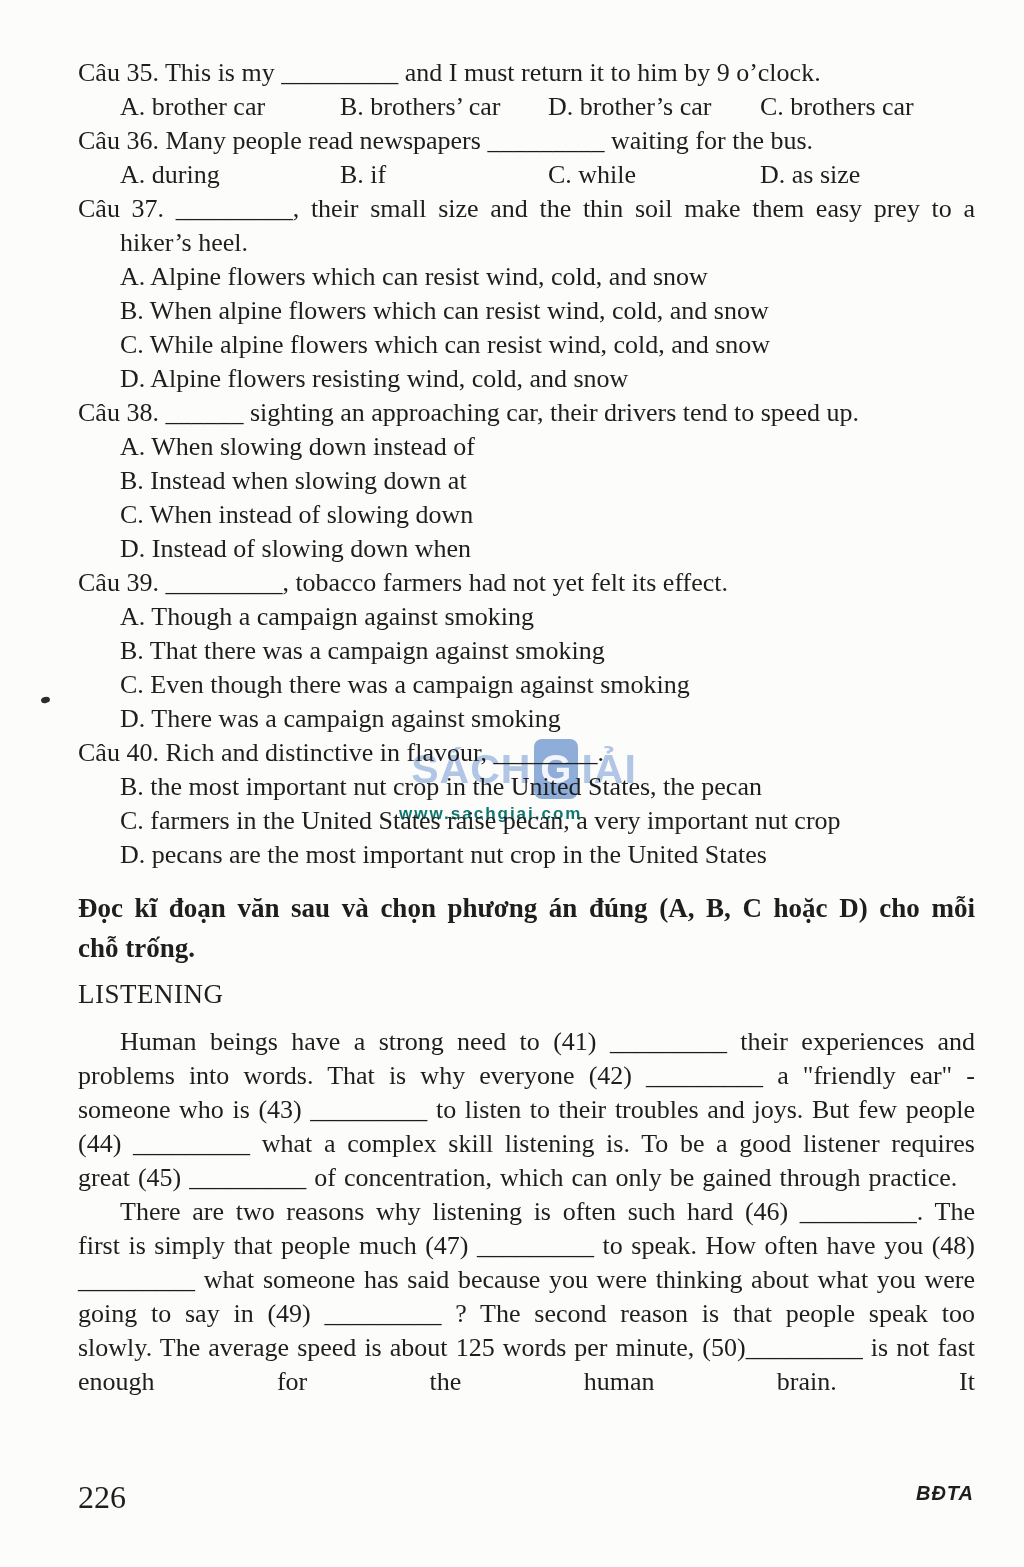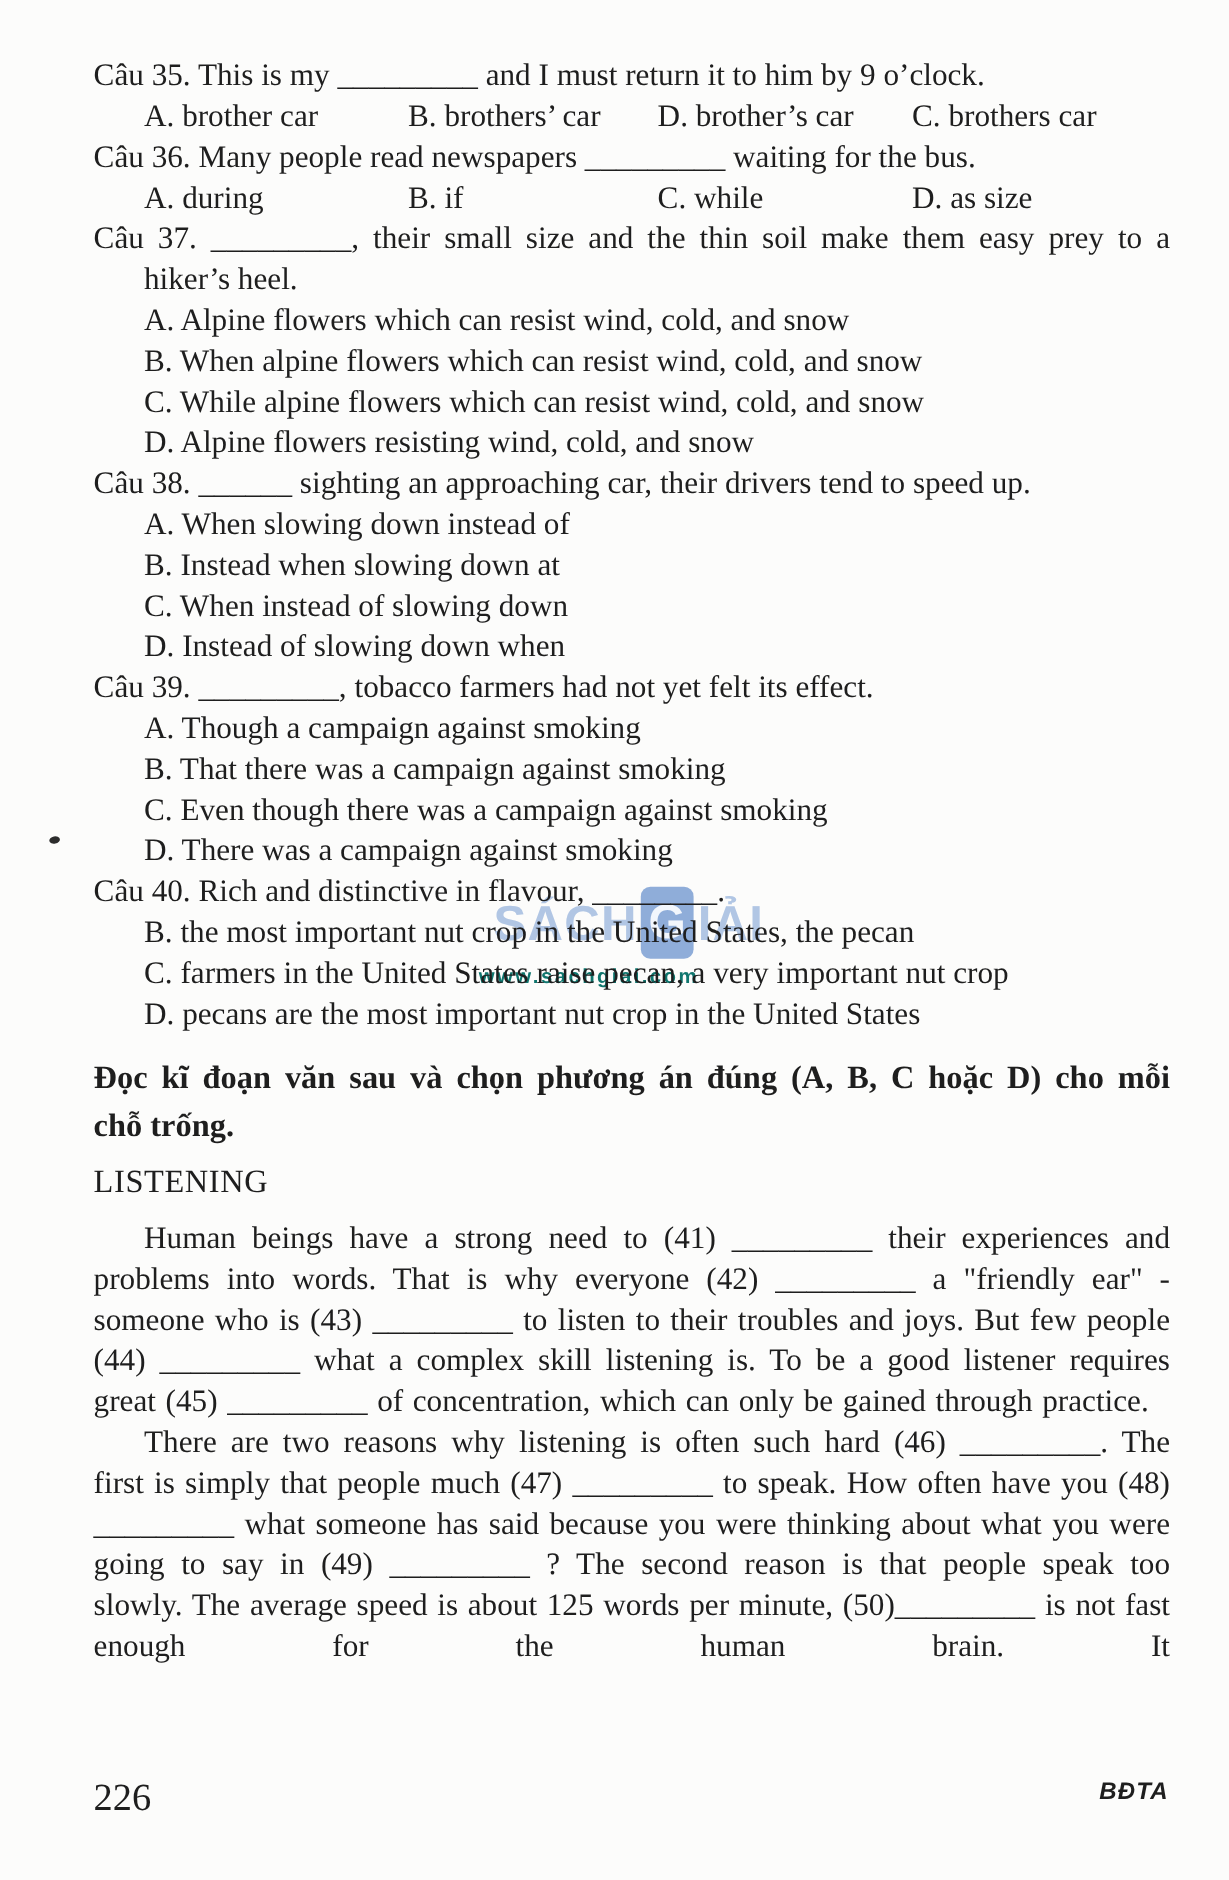--- a/index.html
+++ b/index.html
@@ -61,21 +61,21 @@
     width: 9px; height: 6px;
     background: #2c2c2c;
     border-radius: 50%;
     transform: rotate(-12deg);
     z-index: 2;
   }
 
   
   .content {
     position: absolute;
-    left: 78px; top: 46px;
+    left: 78px; top: 56px;
     width: 897px;
     z-index: 1;
     font-size: 26px;
     line-height: 34px;
   }
   .question { margin: 0; }
   .stem {
     margin: 0;
     padding-left: 42px;
     text-indent: -42px;

